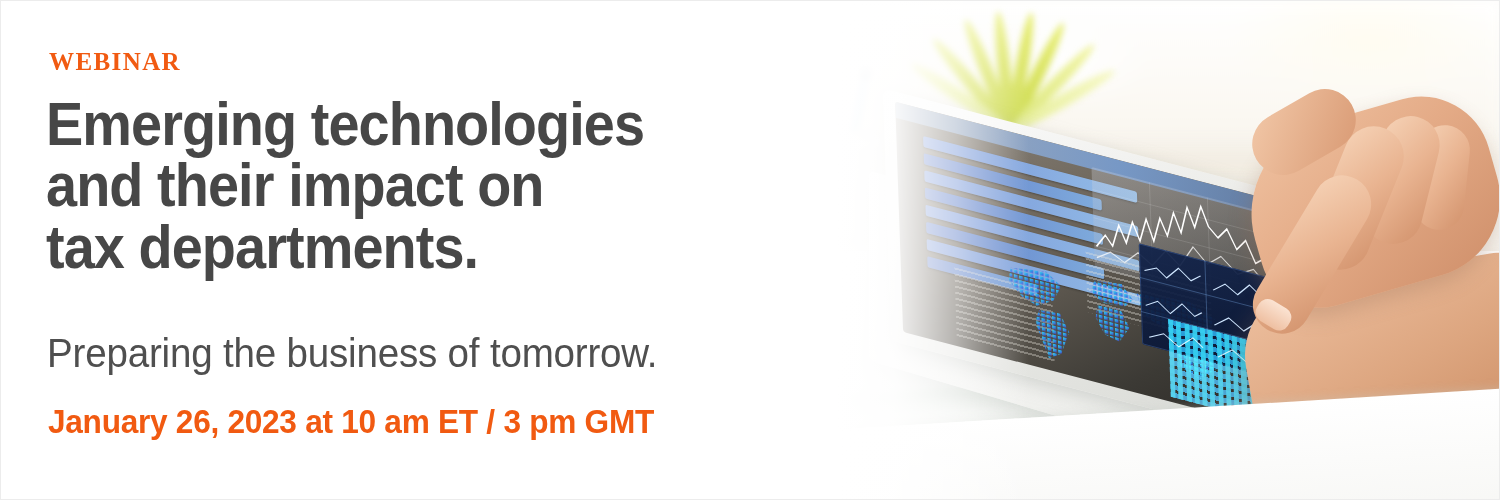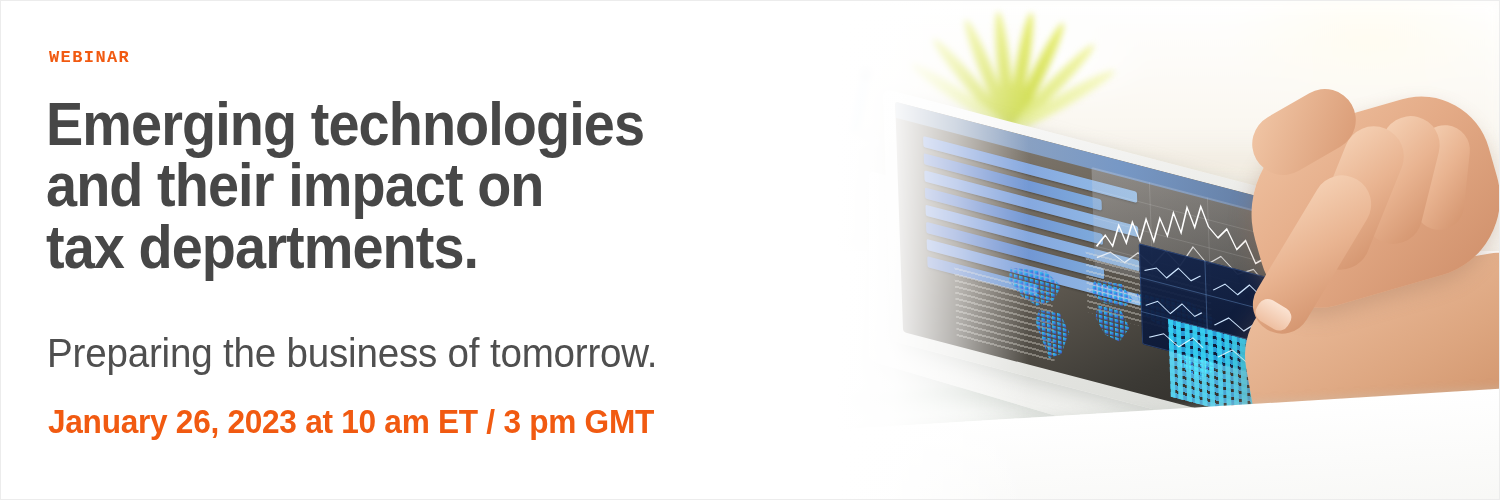--- a/index.html
+++ b/index.html
@@ -195,23 +195,23 @@
     position:absolute;left:0;top:0;width:260px;height:100%;
     background:linear-gradient(90deg,#ffffff 0%,#ffffff 26%,rgba(255,255,255,.92) 48%,rgba(255,255,255,.55) 72%,rgba(255,255,255,0) 100%);
   }
 
   
   .copy{
     position:absolute;left:48px;top:0;width:790px;height:100%;
   }
   .eyebrow{
     position:absolute;top:47px;left:0;
-    font-size:17px;font-weight:bold;letter-spacing:1.4px;
+    font-size:25px;font-weight:bold;letter-spacing:1.4px;
     color:#F15A11;
-    font-family:Liberation Mono, monospace;
+    font-family:Liberation Serif, serif;
   }
   .headline{
     position:absolute;top:92px;left:-3px;
     font-size:62px;line-height:0.99;font-weight:bold;
     color:#474747;
     letter-spacing:-1px;
     transform:scaleX(.90);transform-origin:left top;
     font-family:"Liberation Sans",sans-serif;
     white-space:pre-line;
   }

